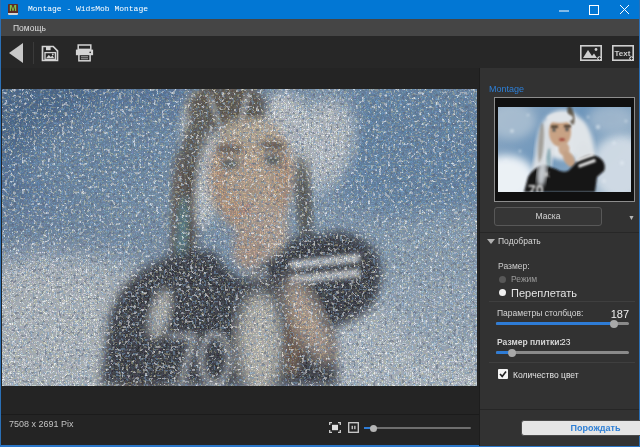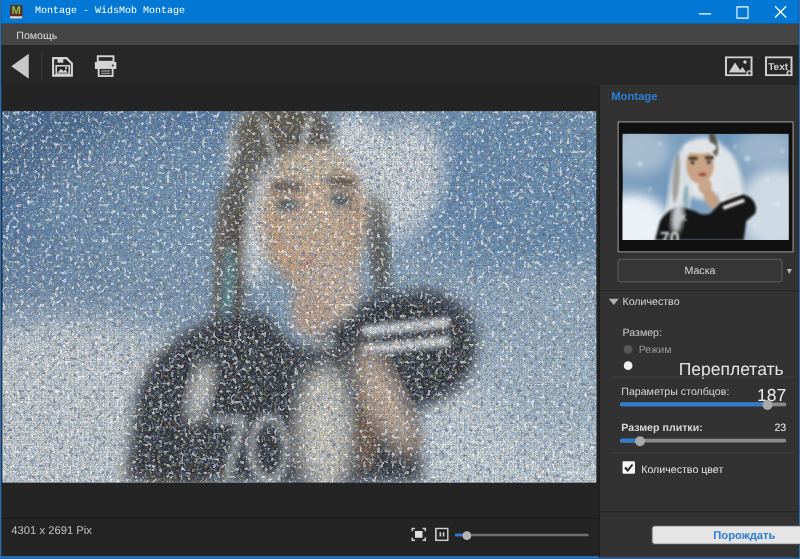--- a/index.html
+++ b/index.html
@@ -28,50 +28,50 @@
   
   #toolbar { left:0; top:36px; width:638px; height:32px; background:#272727; }
   #tbsep { left:32px; top:42px; width:1px; height:22px; background:#3a3a3a; }
 
   
   #mosaic { left:1px; top:89px; width:475px; height:297px; }
 
   
   #panel { left:479px; top:68px; width:159px; height:378px; background:#323232; }
   #panelsep { left:478px; top:68px; width:1px; height:378px; background:#1d1d1d; }
-  #lblMontage { left:488px; top:72px; font-size:9px; font-weight:bold; color:#2d7fd6; }
+  #lblMontage { left:488px; top:84px; font-size:9px; font-weight:normal; color:#2d7fd6; }
   #thumbwrap { left:493px; top:97px; width:141px; height:105px; border:1px solid #8d8d8d;
     background:#101010; }
   #thumb { left:497px; top:107px; width:133px; height:85px; }
-  #btnMask { left:493px; top:207px; width:132px; height:19px; background:#363636;
+  #btnMask { left:493px; top:207px; width:108px; height:19px; background:#363636;
     border:1px solid #585858; border-radius:3px; color:#d6d6d6; font-size:8.5px;
     text-align:center; line-height:17px; }
   #maskArrow { left:627px; top:214px; color:#b5b5b5; font-size:7px; }
   .hsep { height:1px; background:#272727; }
   #sep1 { left:479px; top:232px; width:159px; }
   #paramTri { left:486px; top:239px; width:0; height:0; border-left:4px solid transparent;
     border-right:4px solid transparent; border-top:5px solid #b0b0b0; }
   #lblParam { left:497px; top:236px; font-size:8.5px; color:#d8d8d8; }
   #lblRezhim { left:497px; top:261px; font-size:8.5px; color:#cccccc; }
   .radio { width:7px; height:7px; border-radius:50%; }
   #radio1 { left:498px; top:276px; background:#585858; }
   #lbl-kafel { left:510px; top:274px; font-size:8.5px; color:#9a9a9a; }
   #radio2 { left:498px; top:289px; background:#f0f0f0; }
-  #lbl-pere { left:510px; top:287px; font-size:14px; color:#e4e4e4;margin-left:32px; }
+  #lbl-pere { left:510px; top:287px; font-size:11px; color:#e4e4e4; }
   #sep2 { left:488px; top:301px; width:146px; background:#3f3f3f; }
   #lblCols { left:496px; top:308px; font-size:8.5px; color:#d6d6d6; }
-  #valCols { left:560px; top:308px; width:68px; text-align:right; font-size:14px; color:#ededed; }
+  #valCols { left:560px; top:308px; width:68px; text-align:right; font-size:11px; color:#ededed; }
   .track { height:3px; border-radius:2px; background:#8a8a8a; }
   .fill  { height:3px; border-radius:2px; background:#2e7cd6; }
   .thumbk { width:8px; height:8px; border-radius:50%; background:#a8a8a8; }
   #track1 { left:495px; top:322px; width:133px; }
   #fill1  { left:495px; top:322px; width:118px; }
   #thumb1 { left:609px; top:320px; }
   #lblSize { left:496px; top:337px; font-size:8.5px; color:#d6d6d6;font-weight:bold; }
-  #valSize { left:560px; top:337px; width:68px; text-align:right; font-size:8.5px; color:#ededed; }
+  #valSize { left:560px; top:337px; width:68px; font-size:8.5px; color:#ededed; }
   #track2 { left:495px; top:351px; width:133px; }
   #fill2  { left:495px; top:351px; width:16px; }
   #thumb2 { left:507px; top:349px; }
   #sep3 { left:488px; top:362px; width:146px; background:#3f3f3f; }
   #check { left:497px; top:369px; width:10px; height:10px; background:#f5f5f5; border-radius:1px; }
   #check svg { position:absolute; left:0; top:0; }
   #lblCheck { left:512px; top:370px; font-size:8.5px; color:#e4e4e4; }
   #sep4 { left:479px; top:409px; width:159px; background:#262626; }
   #btnGen { left:520px; top:420px; width:125px; height:16px; background:#e5e5e5;
     border:1px solid #4a4a4a; border-radius:3px; color:#2d7fd6; font-size:9px;
@@ -358,21 +358,21 @@
       <rect x="80" y="58" width="18" height="3" fill="#e8e8e8" transform="rotate(-20 80 58)"></rect>
     </g>
     <ellipse cx="44" cy="66" rx="5" ry="14" fill="#d8dde2" filter="url(#tb2)" transform="rotate(7 44 66)" opacity="0.9"></ellipse>
     <text x="46" y="70" font-size="8" font-weight="bold" fill="#dddddd" filter="url(#tb1)" font-family="Liberation Sans, sans-serif">K</text>
     <text x="30" y="88" font-size="14" font-weight="bold" fill="#e0e0e0" filter="url(#tb1)" font-family="Liberation Sans, sans-serif">70</text>
   </svg>
   <div class="abs" id="btnMask">Маска</div>
   <div class="abs" id="maskArrow">▼</div>
   <div class="abs hsep" id="sep1"></div>
   <div class="abs" id="paramTri"></div>
-  <div class="abs" id="lblParam">Количество</div>
+  <div class="abs" id="lblParam">Подобрать</div>
   <div class="abs" id="lblRezhim">Размер:</div>
   <div class="abs radio" id="radio1"></div>
   <div class="abs" id="lbl-kafel">Режим</div>
   <div class="abs radio" id="radio2"></div>
   <div class="abs" id="lbl-pere">Переплетать</div>
   <div class="abs hsep" id="sep2"></div>
   <div class="abs" id="lblCols">Параметры столбцов:</div>
   <div class="abs" id="valCols">187</div>
   <div class="abs track" id="track1"></div>
   <div class="abs fill" id="fill1"></div>
@@ -386,21 +386,21 @@
   <div class="abs" id="check">
     <svg width="10" height="10">
         <path d="M2,5 L4.2,7.4 L8,2.6" stroke="#222" stroke-width="1.6" fill="none"></path>
       </svg>
   </div>
   <div class="abs" id="lblCheck">Количество цвет</div>
   <div class="abs hsep" id="sep4"></div>
   <div class="abs" id="btnGen">Порождать</div>
 
   <div class="abs" id="statsep"></div>
-  <div class="abs" id="statustext">4301 x 2691 Pix</div>
+  <div class="abs" id="statustext">7508 x 2691 Pix</div>
 
   <svg class="abs" style="left:328px; top:422px;" width="12" height="11" viewBox="0 0 12 11">
     <rect x="3" y="2.8" width="6" height="5.4" fill="#e0e0e0"></rect>
     <path d="M0.7,3 V0.7 H3 M9,0.7 H11.3 V3 M11.3,8 V10.3 H9 M3,10.3 H0.7 V8" fill="none" stroke="#cfcfcf" stroke-width="1.3"></path>
   </svg>
 
   <svg class="abs" style="left:347px; top:422px;" width="11" height="11" viewBox="0 0 11 11">
     <rect x="0.7" y="0.7" width="9.6" height="9.6" fill="none" stroke="#cfcfcf" stroke-width="1.3"></rect>
     <rect x="3.6" y="3.8" width="1.3" height="3.4" fill="#cfcfcf"></rect>
     <rect x="6.2" y="3.8" width="1.3" height="3.4" fill="#cfcfcf"></rect>

